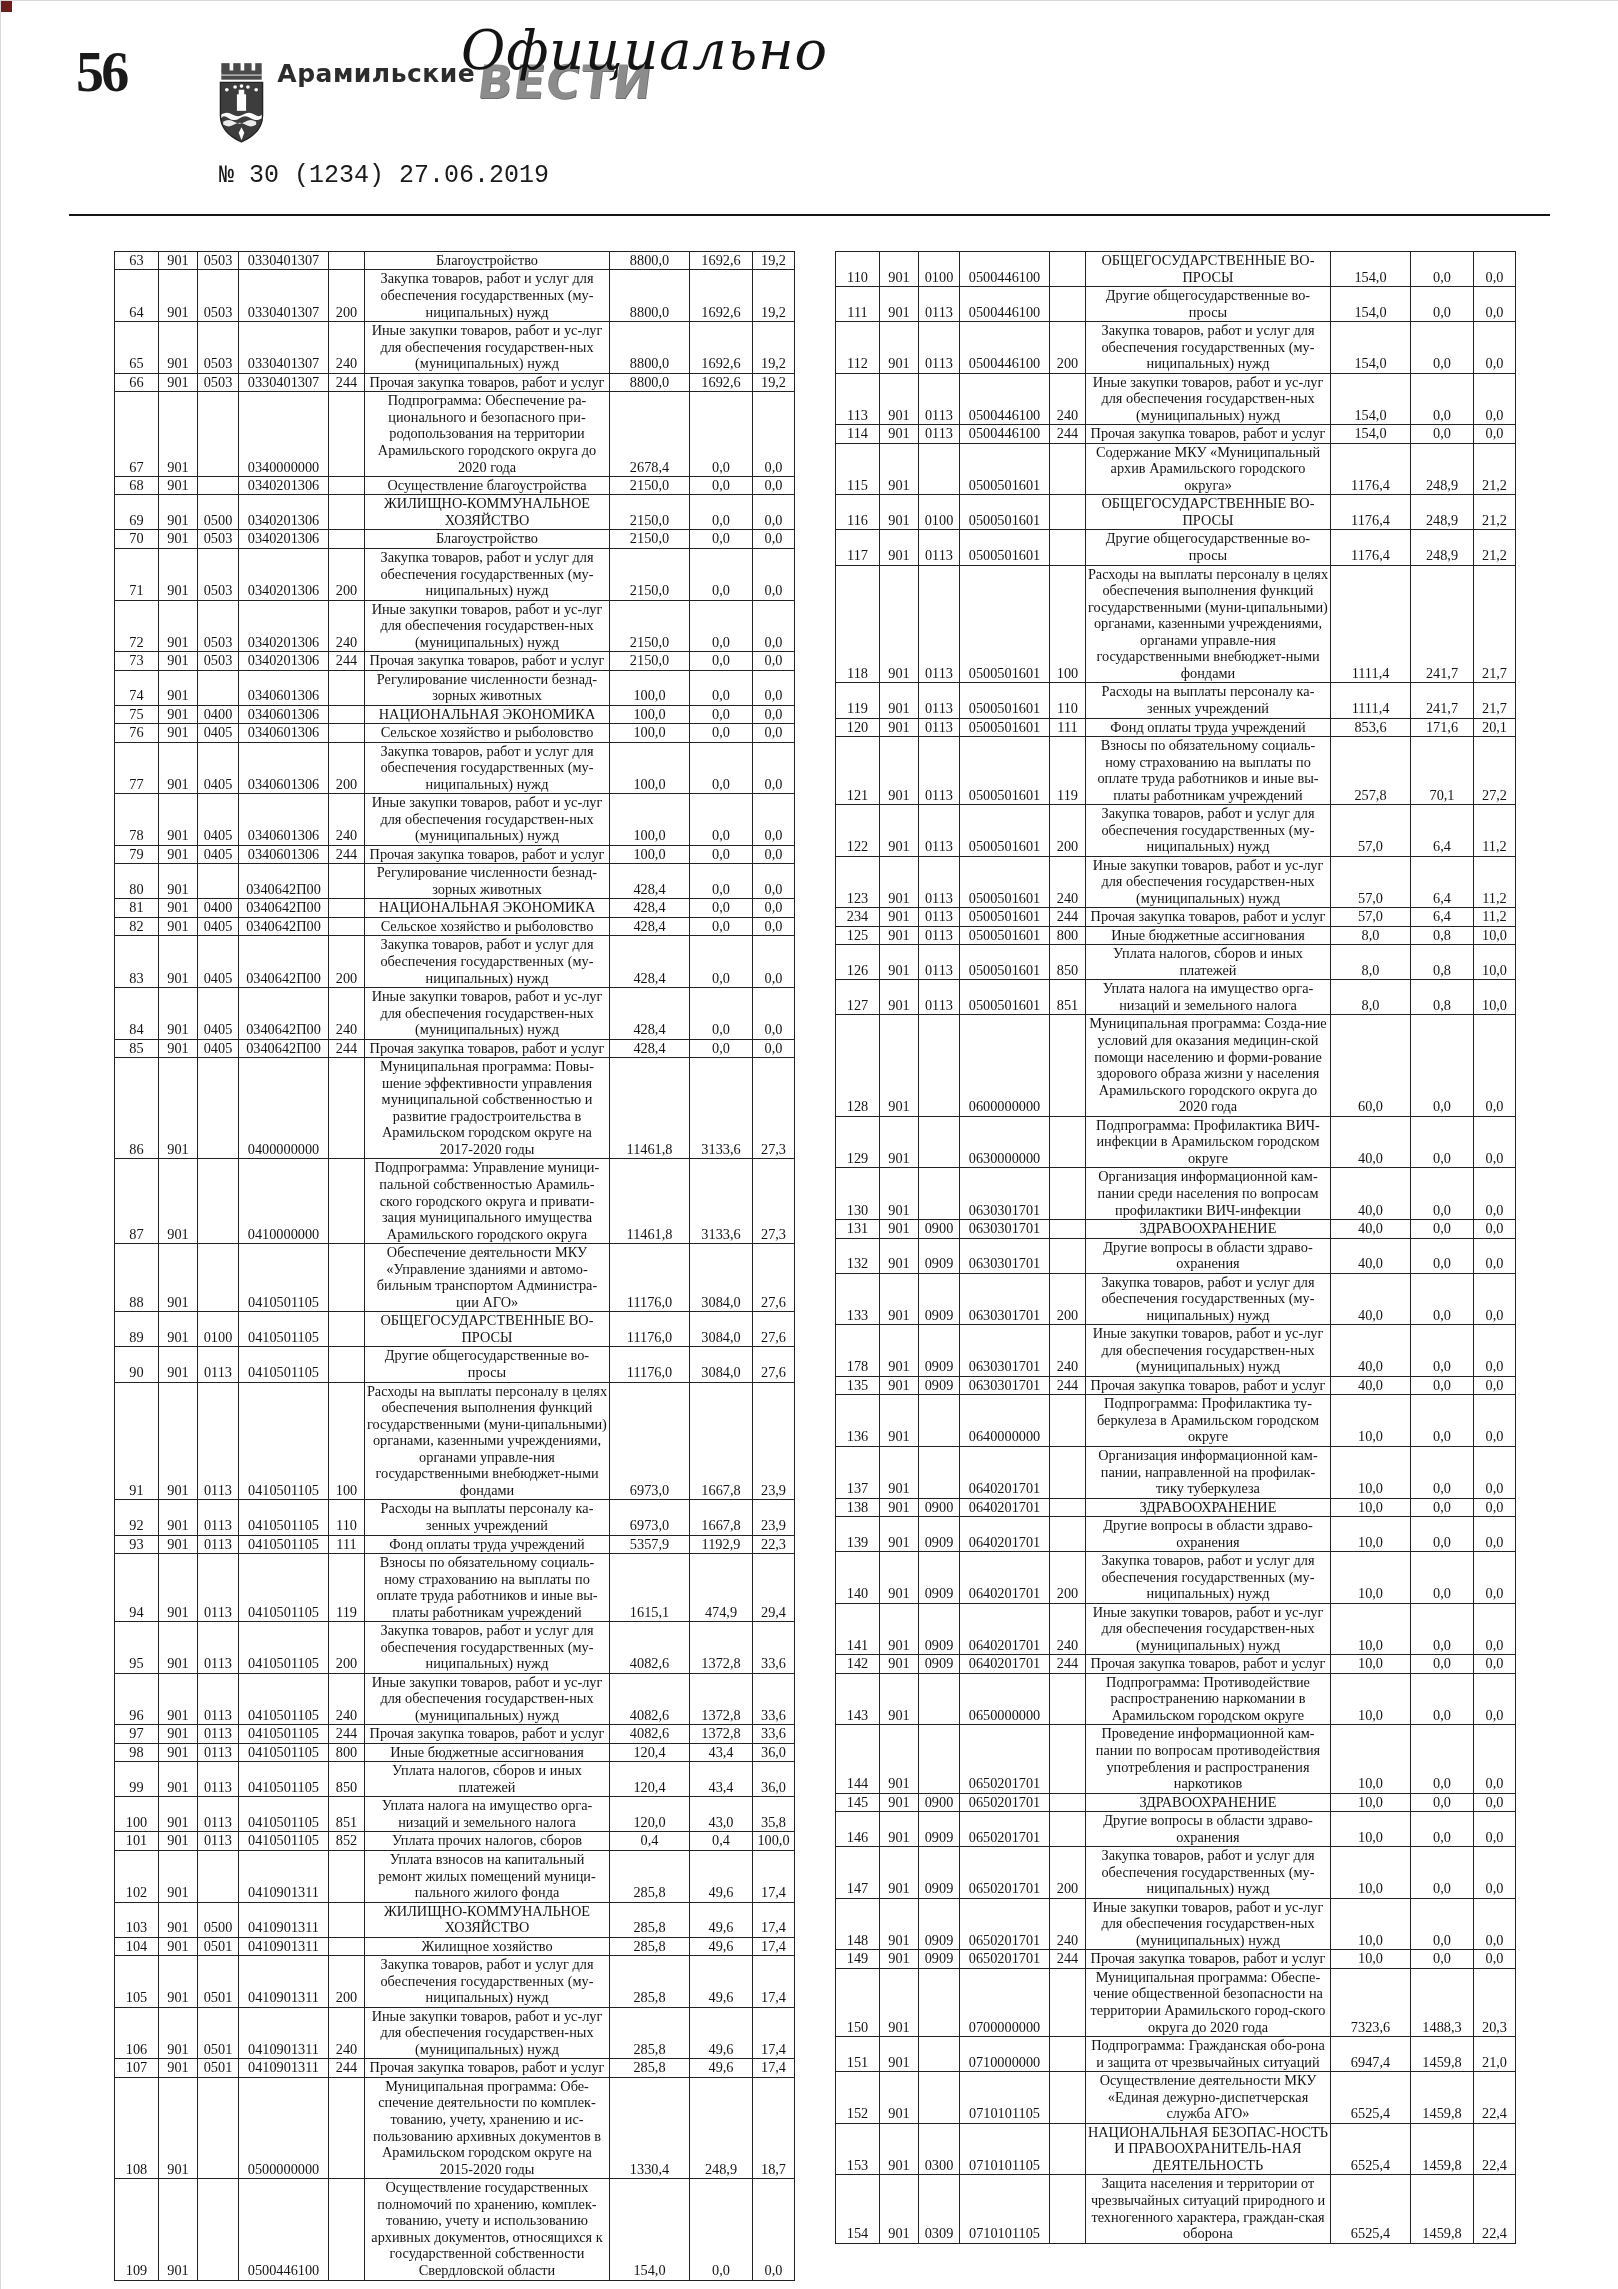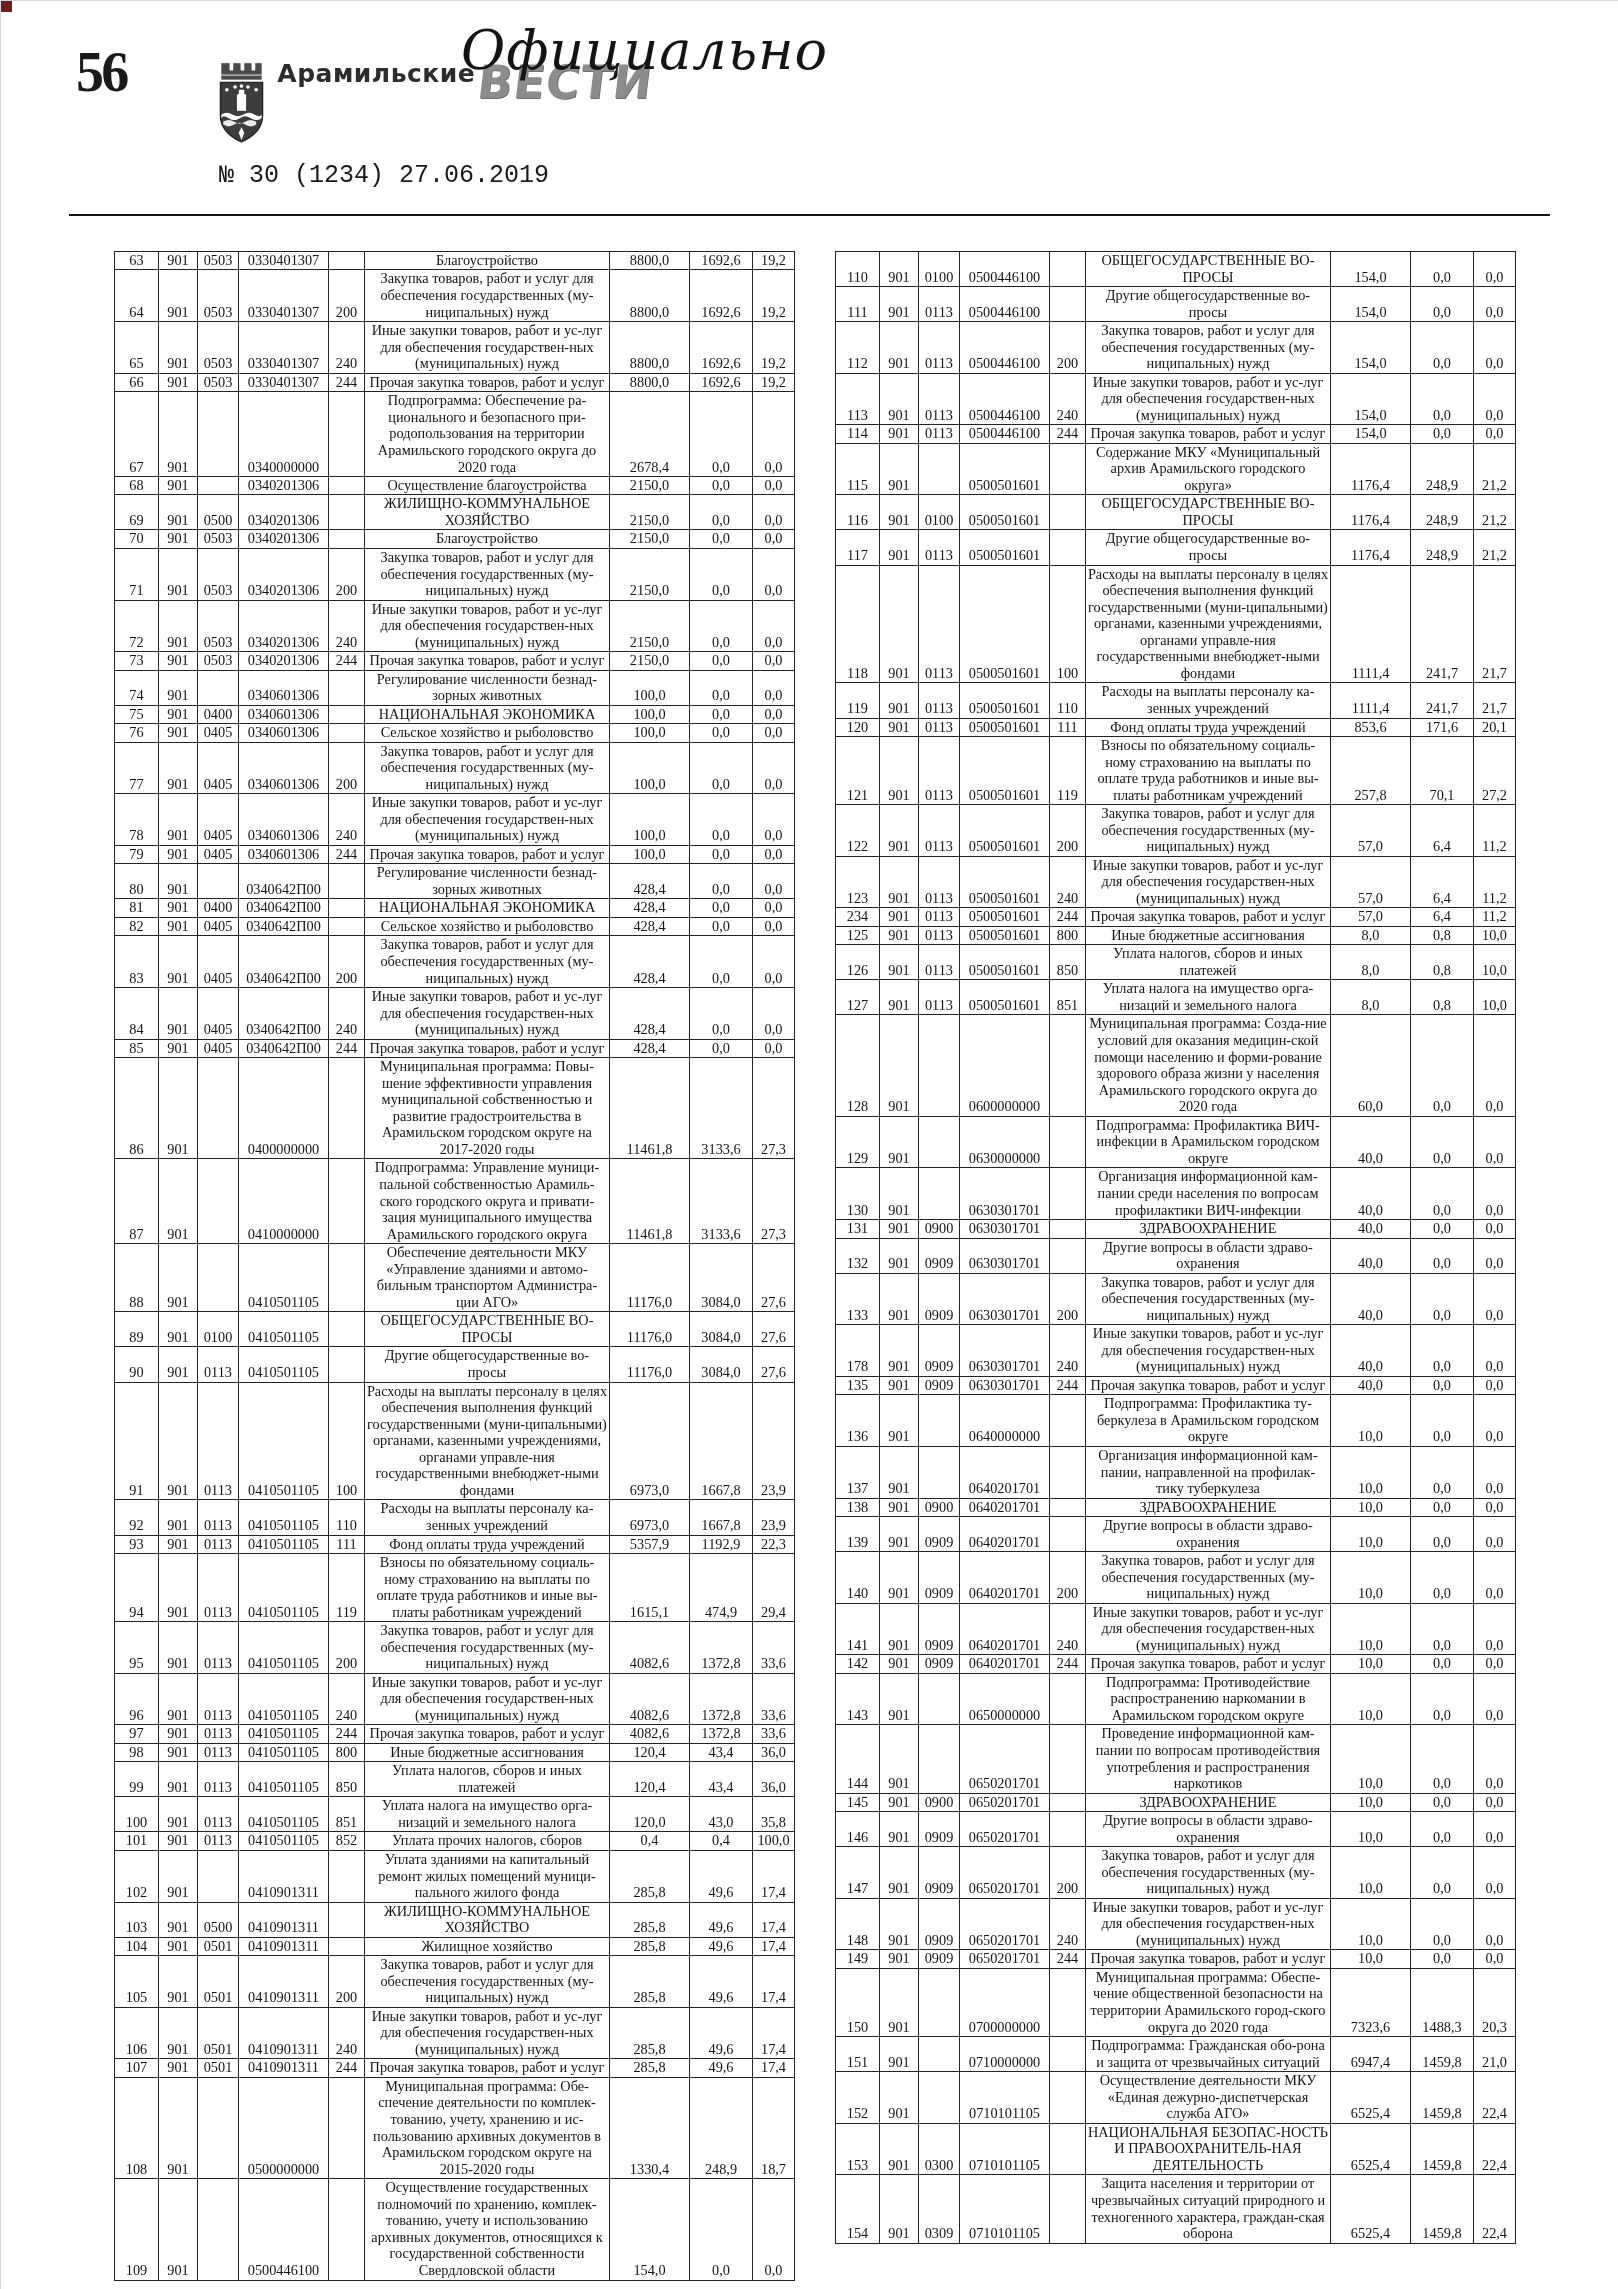--- a/index.html
+++ b/index.html
@@ -549,21 +549,21 @@
           <td class="c-plan">0,4</td>
           <td class="c-fact">0,4</td>
           <td class="c-pct">100,0</td>
         </tr>
         <tr>
           <td class="c-num">102</td>
           <td class="c-grbs">901</td>
           <td class="c-section"></td>
           <td class="c-target">0410901311</td>
           <td class="c-type"></td>
-          <td class="c-name">Уплата зданиями на капитальный ремонт жилых помещений муници-пального жилого фонда</td>
+          <td class="c-name">Уплата взносов на капитальный ремонт жилых помещений муници-пального жилого фонда</td>
           <td class="c-plan">285,8</td>
           <td class="c-fact">49,6</td>
           <td class="c-pct">17,4</td>
         </tr>
         <tr>
           <td class="c-num">103</td>
           <td class="c-grbs">901</td>
           <td class="c-section">0500</td>
           <td class="c-target">0410901311</td>
           <td class="c-type"></td>

